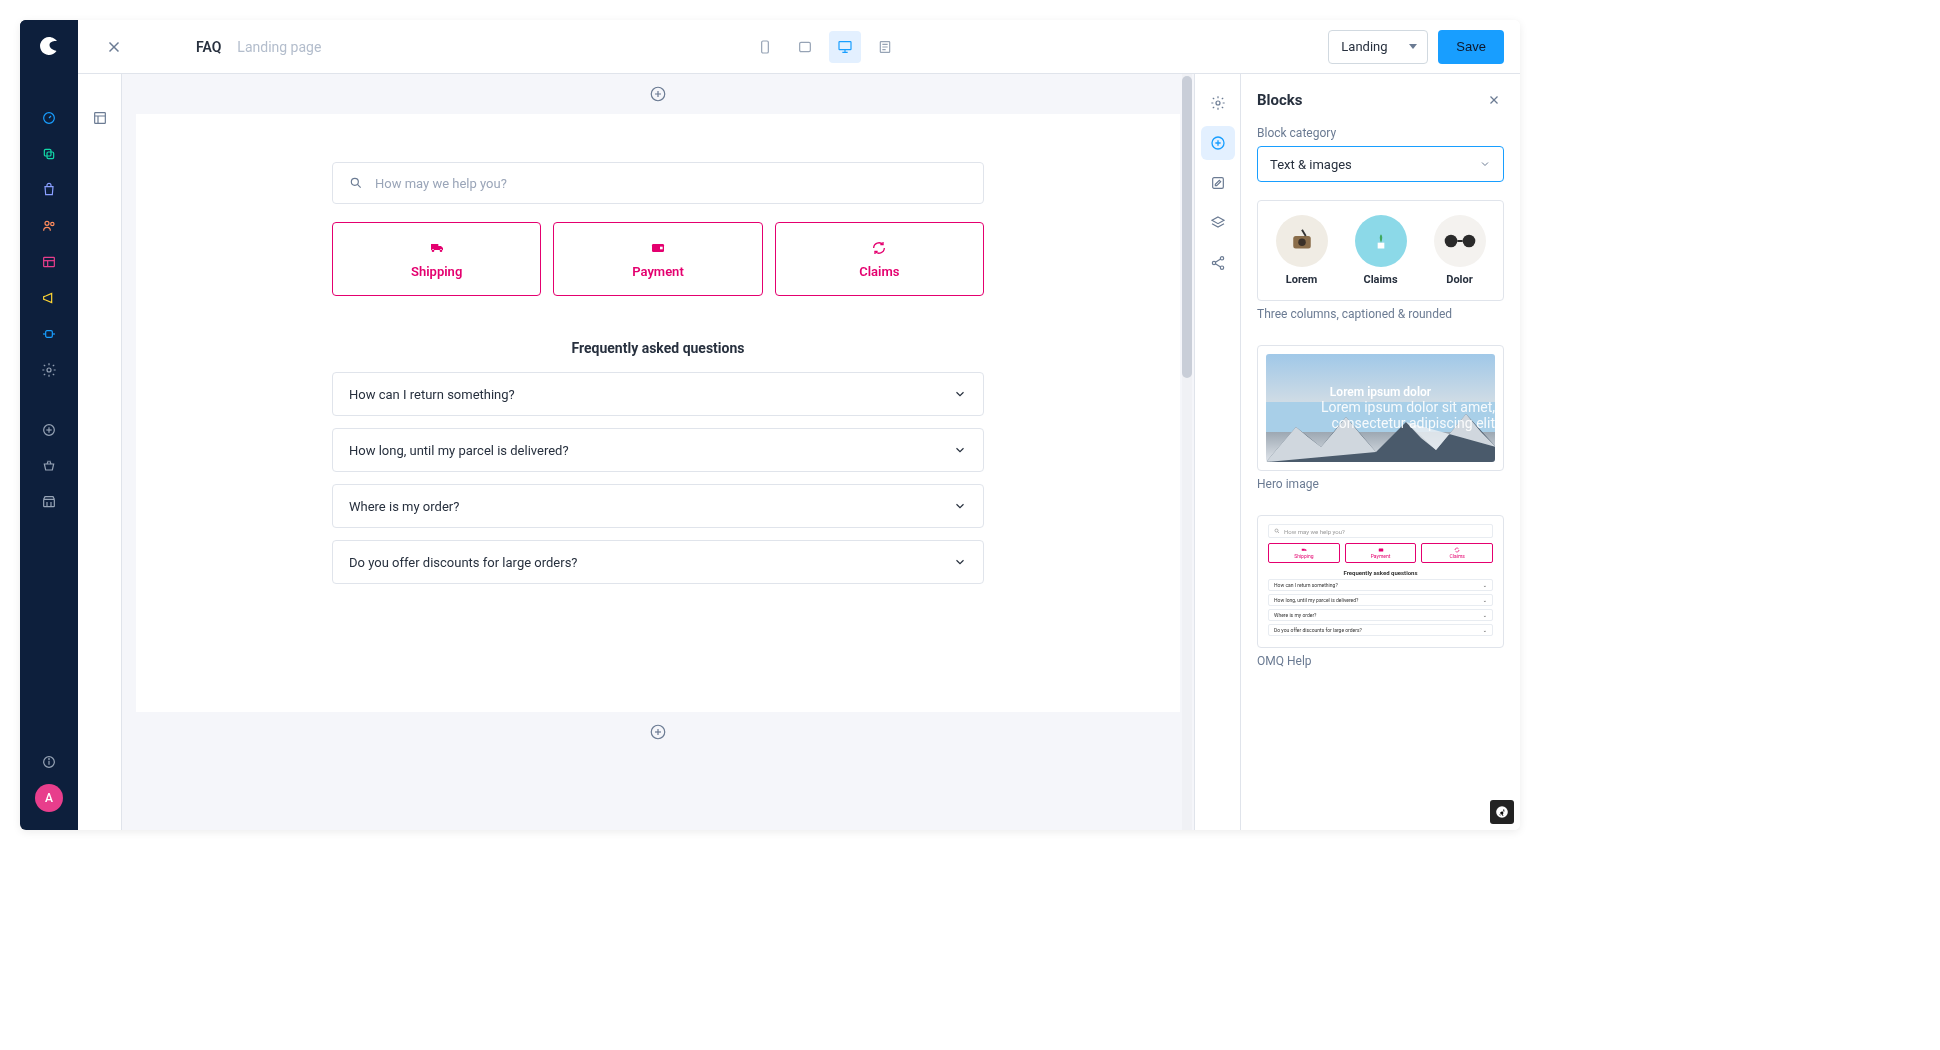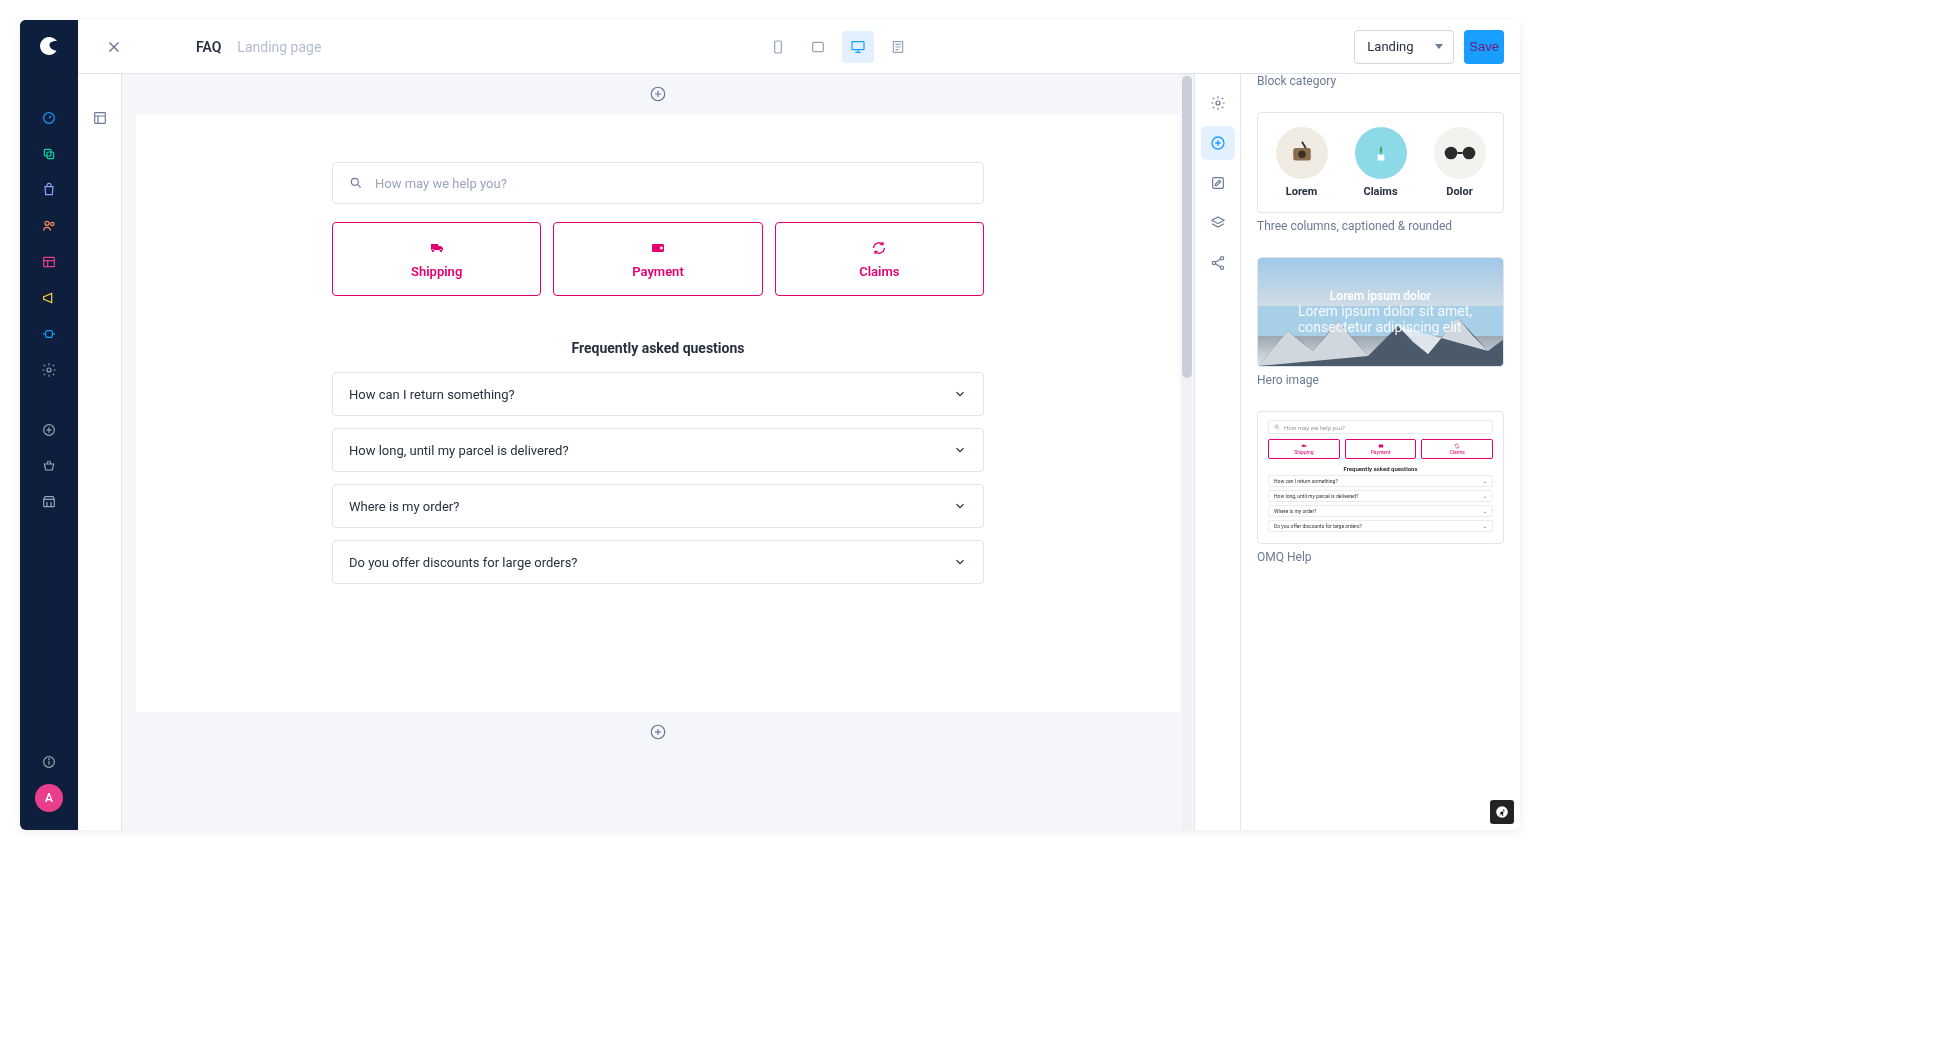--- a/index.html
+++ b/index.html
@@ -25,21 +25,21 @@
 .topbar { height: 54px; border-bottom: 1px solid #e0e4eb; display: flex; align-items: center; padding: 0 16px; gap: 16px; }
 .topbar-close { width: 40px; height: 40px; display: flex; align-items: center; justify-content: center; cursor: pointer; }
 .topbar-title { font-weight: 600; font-size: 14px; color: #27303e; margin-left: 46px; }
 .topbar-subtitle { font-size: 14px; color: #b3bdcc; }
 .topbar-center { flex: 1; display: flex; justify-content: center; gap: 8px; }
 .device-btn { width: 32px; height: 32px; border-radius: 4px; display: flex; align-items: center; justify-content: center; cursor: pointer; color: #96a3b5; }
 .device-btn.active { background: #e3f0ff; color: #189eff; }
 .topbar-right { display: flex; align-items: center; gap: 10px; }
 .lang-select { height: 34px; border: 1px solid #d1d9e0; border-radius: 4px; padding: 0 28px 0 12px; font-size: 13px; color: #27303e; background: #fff; position: relative; display: flex; align-items: center; min-width: 100px; }
 .lang-select::after { content: ''; position: absolute; right: 10px; width: 0; height: 0; border-left: 4px solid transparent; border-right: 4px solid transparent; border-top: 5px solid #6b7b93; }
-.save-btn { height: 34px; padding: 0 5px; background: #189eff; color: #701a75; border: none; border-radius: 4px; font-size: 13px; font-weight: 500; cursor: pointer; }
+.save-btn { height: 34px; padding: 0 18px; background: #189eff; color: #0f172a; border: none; border-radius: 4px; font-size: 13px; font-weight: 500; cursor: pointer; }
 
 
 .workspace { flex: 1; display: flex; overflow: hidden; }
 
 
 .tool-strip-left { width: 44px; background: #fff; border-right: 1px solid #e0e4eb; padding-top: 28px; display: flex; flex-direction: column; align-items: center; }
 .tool-strip-left .tool-icon { width: 32px; height: 32px; display: flex; align-items: center; justify-content: center; color: #6b7b93; cursor: pointer; border-radius: 4px; }
 
 
 .canvas-wrap { flex: 1; background: #f5f6fa; position: relative; overflow: hidden; display: flex; flex-direction: column; }
@@ -361,21 +361,36 @@
               <circle cx="18" cy="5" r="2.5"></circle>
               <circle cx="6" cy="12" r="2.5"></circle>
               <circle cx="18" cy="19" r="2.5"></circle>
               <line x1="8" y1="11" x2="16" y2="6"></line>
               <line x1="8" y1="13" x2="16" y2="18"></line>
             </svg>
         </div>
       </div>
 
       <div class="panel">
+        <div class="panel-header">
+          <span class="panel-title">Blocks</span>
+          <div class="panel-close">
+            <svg width="12" height="12" viewBox="0 0 24 24" fill="none" stroke="currentColor" stroke-width="2.5">
+                <line x1="5" y1="5" x2="19" y2="19"></line>
+                <line x1="19" y1="5" x2="5" y2="19"></line>
+              </svg>
+          </div>
+        </div>
         <div class="panel-label">Block category</div>
+        <div class="panel-select">
+          <span>Text &amp; images</span>
+          <svg viewBox="0 0 24 24" fill="none" stroke="currentColor" stroke-width="2">
+              <polyline points="6 9 12 15 18 9"></polyline>
+            </svg>
+        </div>
 
         <div class="block-preview">
           <div class="three-col">
             <div class="col-item">
               <div class="col-circle" style="background:#f0ece4;">
                 <svg width="30" height="30" viewBox="0 0 24 24">
                     <rect x="5" y="8" width="14" height="10" rx="2" fill="#8a6d4a"></rect>
                     <circle cx="12" cy="13" r="3" fill="#3a3028"></circle>
                     <path d="M12 3 L15 8" stroke="#333" stroke-width="1.5"></path>
                   </svg>
@@ -398,21 +413,21 @@
                     <circle cx="30" cy="10" r="7" fill="#2a2a2a"></circle>
                     <line x1="17" y1="10" x2="23" y2="10" stroke="#2a2a2a" stroke-width="2"></line>
                   </svg>
               </div>
               <span class="col-label">Dolor</span>
             </div>
           </div>
         </div>
         <div class="block-caption">Three columns, captioned &amp; rounded</div>
 
-        <div class="block-preview" style="padding:0; overflow:hidden;">
+        <div class="block-preview" style="padding:8px; overflow:hidden;text-align:right;">
           <div class="hero-block">
             <svg class="hero-mountains" viewBox="0 0 250 60" preserveAspectRatio="none">
               <rect x="0" y="0" width="250" height="30" fill="#a8cfe8"></rect>
               <polygon points="0,60 30,25 55,45 80,15 110,50 140,20 170,48 200,12 230,45 250,30 250,60" fill="#4a5a6b"></polygon>
               <polygon points="0,60 30,25 42,35 55,45 68,30 80,15 95,33 110,50" fill="#e8edf2" opacity="0.85"></polygon>
               <polygon points="140,20 155,36 170,48 185,30 200,12 215,30 230,45" fill="#e8edf2" opacity="0.85"></polygon>
             </svg>
             <span class="hero-title">Lorem ipsum dolor</span>
             <span class="hero-sub">Lorem ipsum dolor sit amet, consectetur adipiscing elit</span>
           </div>

